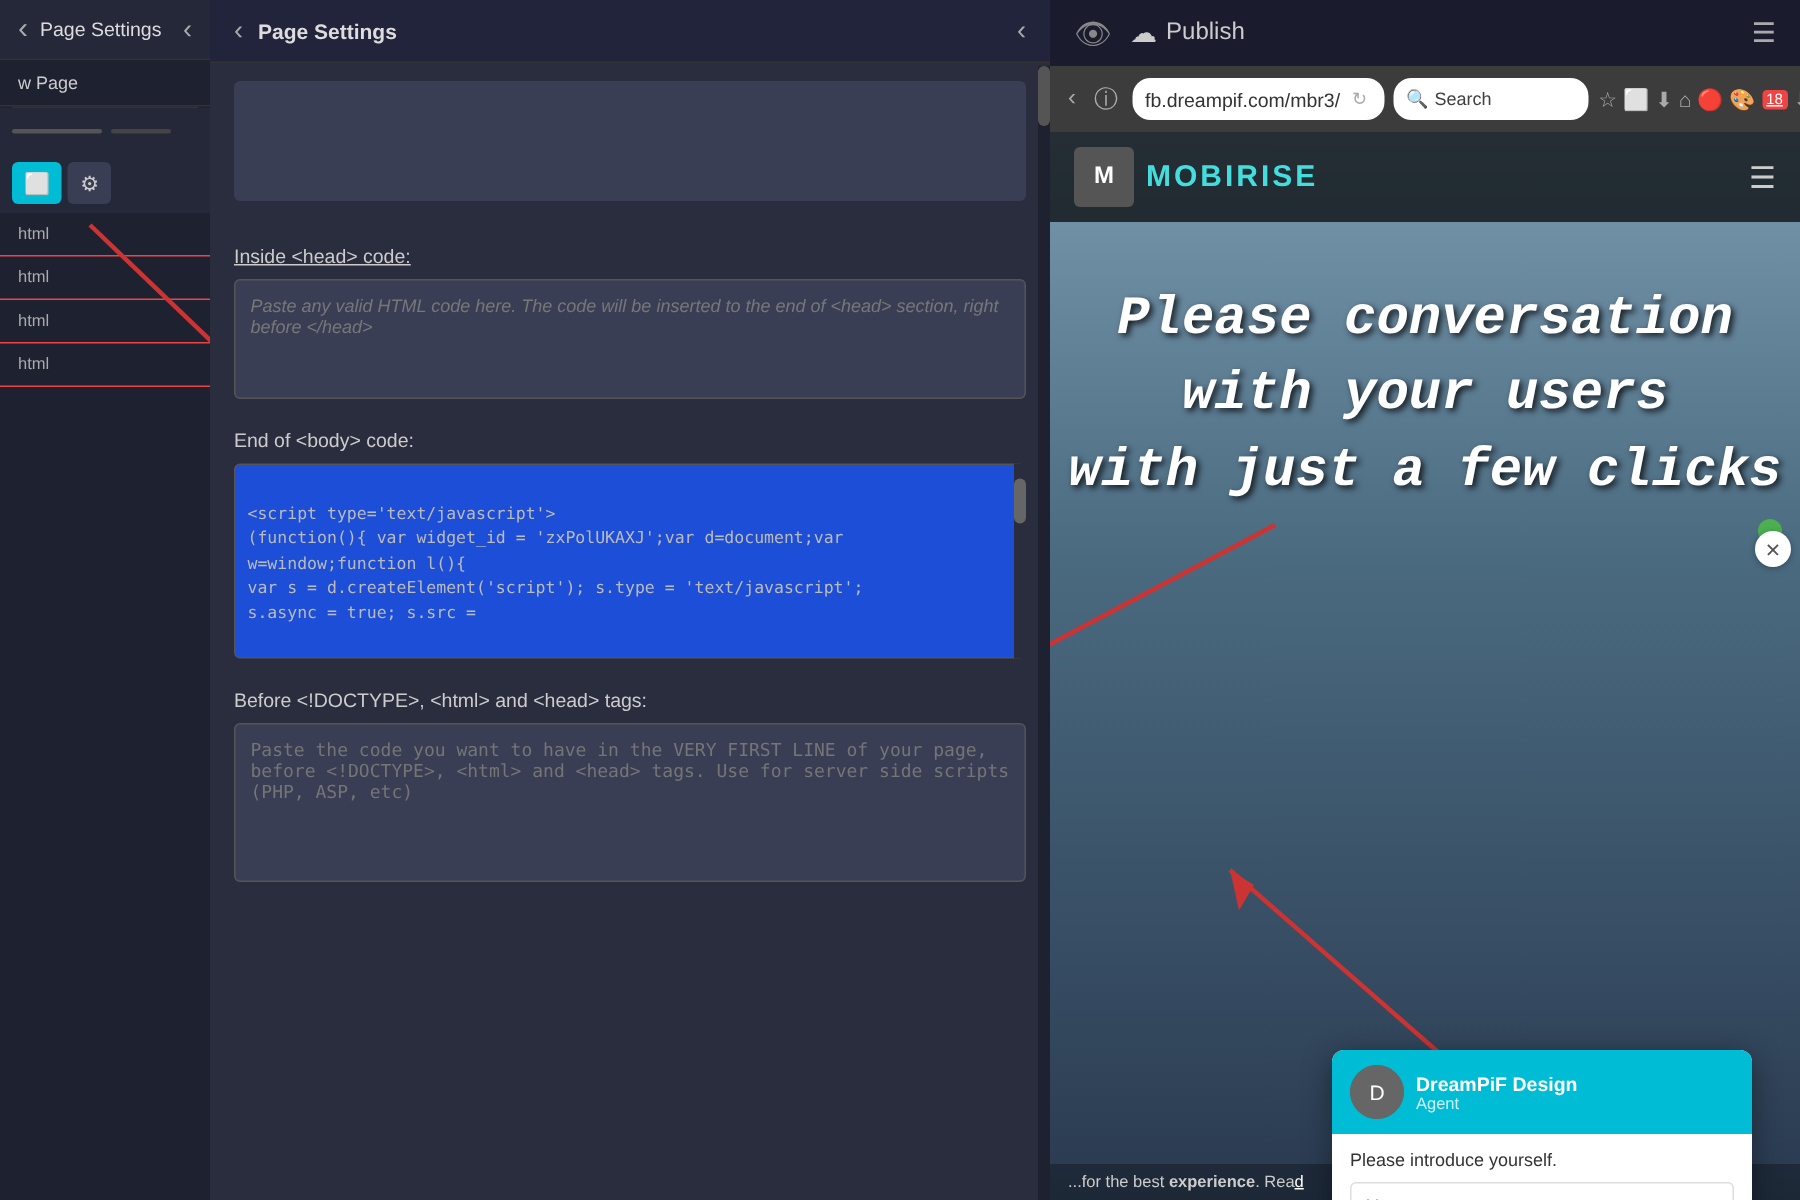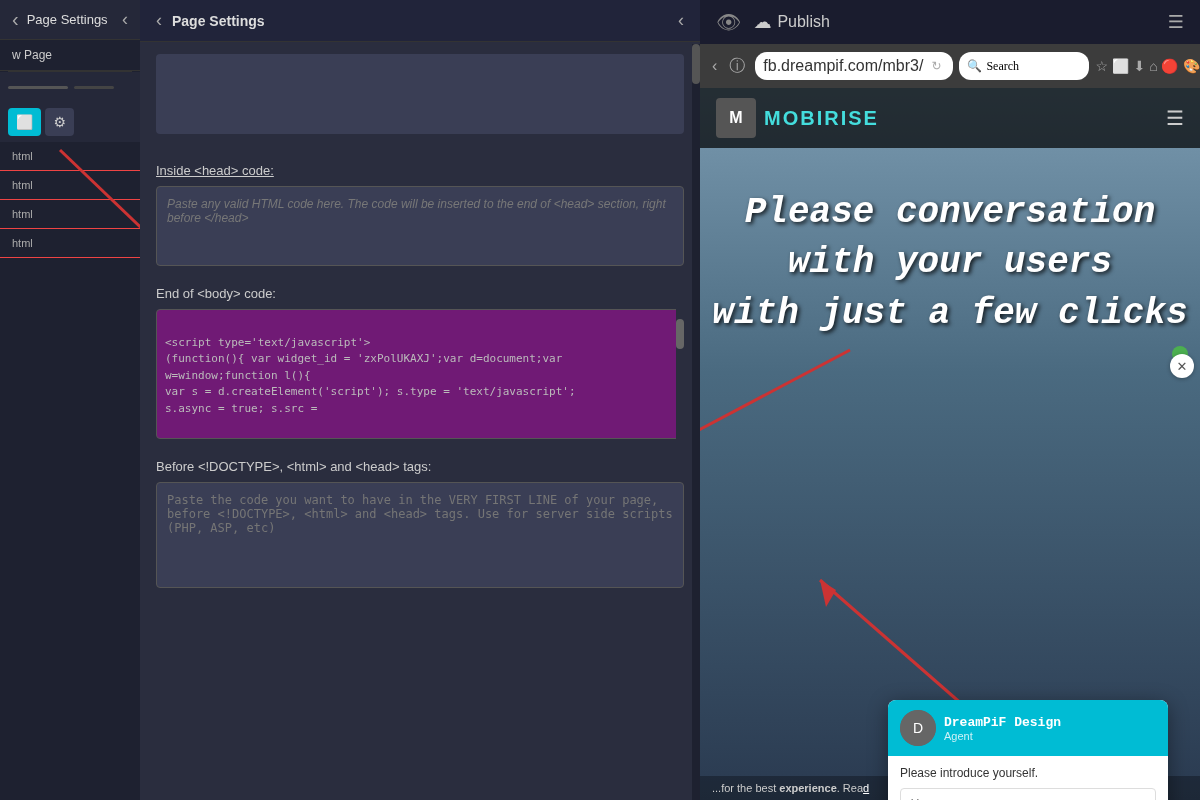--- a/index.html
+++ b/index.html
@@ -175,21 +175,21 @@
       background: #2a2d3e;
     }
     .ps-code-scrollbar-thumb {
       width: 8px;
       height: 30px;
       background: #666;
       border-radius: 4px;
       margin-top: 10px;
     }
     .code-block {
-      background: #701a75;
+      background: #1d4ed8;
       border: 1px solid #555;
       color: #bbb;
       font-size: 11px;
       font-family: monospace;
       padding: 8px 16px 8px 8px;
       border-radius: 4px;
       min-height: 130px;
       line-height: 1.5;
     }
 
@@ -230,21 +230,21 @@
       display: flex;
       align-items: center;
       padding: 2px 8px;
       gap: 4px;
       font-size: 12px;
       color: #333;
       height: 28px;
     }
     .browser-url {
       flex: 1;
-      font-size: 16px;
+      font-size: 13px;
       color: #333;
     }
     .browser-right-icons {
       display: flex;
       gap: 4px;
       align-items: center;
     }
     .browser-icon {
       color: #aaa;
       font-size: 14px;
@@ -382,21 +382,20 @@
       display: flex;
       align-items: center;
       justify-content: center;
       color: white;
       font-size: 16px;
     }
     .chat-name {
       color: white;
       font-weight: bold;
       font-size: 13px;
-      font-family: Liberation Mono, monospace;
     }
     .chat-role {
       color: rgba(255,255,255,0.8);
       font-size: 11px;
     }
     .chat-body {
       padding: 10px 12px;
       background: white;
     }
     .chat-intro-text {
@@ -520,21 +519,21 @@
     <div class="browser-controls">
       <button class="browser-btn">‹</button>
       <button class="browser-btn">ⓘ</button>
     </div>
     <div class="browser-address-bar">
       <span class="browser-url">fb.dreampif.com/mbr3/</span>
       <button class="browser-btn" style="font-size:12px;">↻</button>
     </div>
     <div class="browser-search-bar">
       <span style="font-size:12px; color:#aaa;">🔍</span>
-      <span style="font-size:12px; color:#000000;font-family:Liberation Serif, serif;">Search</span>
+      <span style="font-size:12px; color:#404040;">Search</span>
     </div>
     <div class="browser-right-icons">
       <span class="browser-icon">☆</span>
       <span class="browser-icon">⬜</span>
       <span class="browser-icon">⬇</span>
       <span class="browser-icon">⌂</span>
       <span class="browser-icon">🔴</span>
       <span class="browser-icon">🎨</span>
       <span class="browser-icon" style="background:#ef4444;color:white;font-size:10px;padding:1px 3px;border-radius:3px;text-decoration:underline;">18</span>
       <span class="browser-icon">⬇</span>

